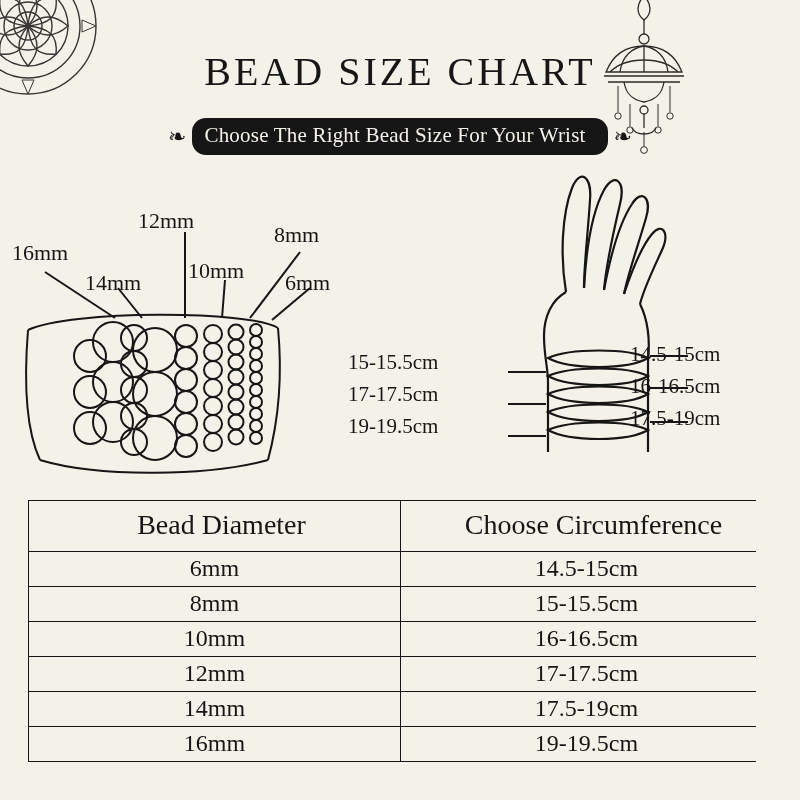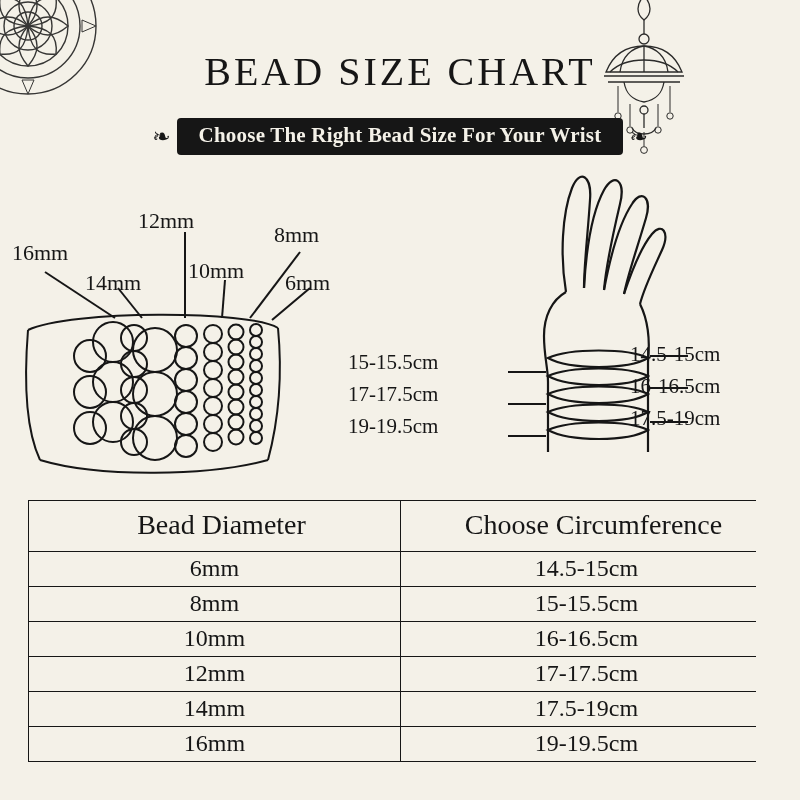--- a/index.html
+++ b/index.html
@@ -59,27 +59,26 @@
   }
   .subtitle-flourish {
     font-size: 22px;
     line-height: 1;
     padding: 0 6px;
     color: #161616;
   }
   .subtitle {
     background: #161616;
     color: #f4f1e8;
-    border-radius: 4px;
-    padding: 5px 22px 7px 22px;
+    border-radius: 14px;
+    padding: 5px 22px 7px 12px;
     font-size: 21px;
     letter-spacing: 0.2px;
     white-space: nowrap;
     font-family: "Liberation Serif", serif;
-    font-weight: bold;
   }
 
   
   .diagram {
     position: absolute;
     top: 160px;
     left: 0;
     width: 800px;
     height: 330px;
   }

